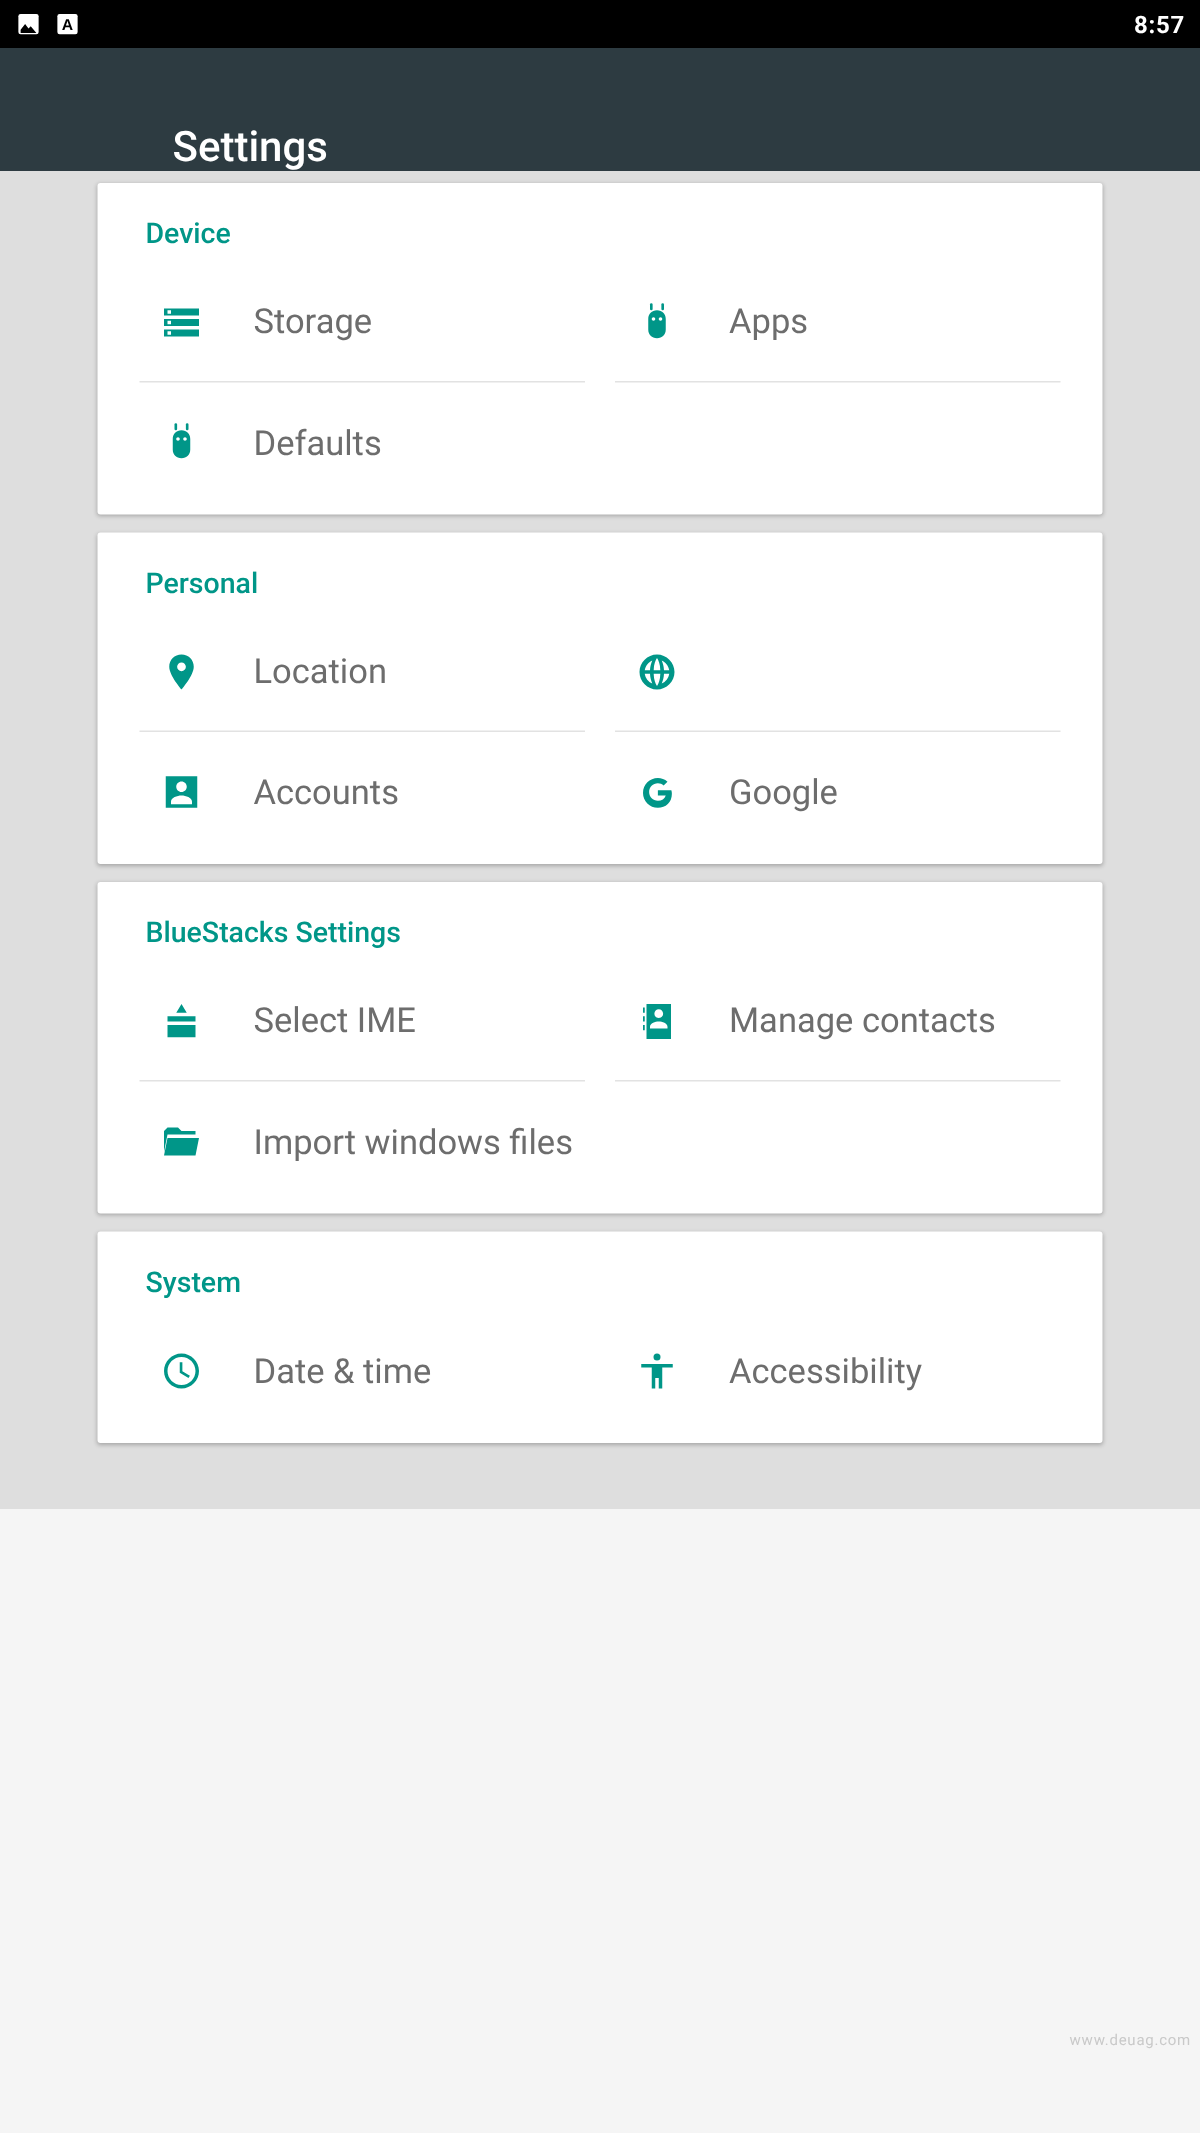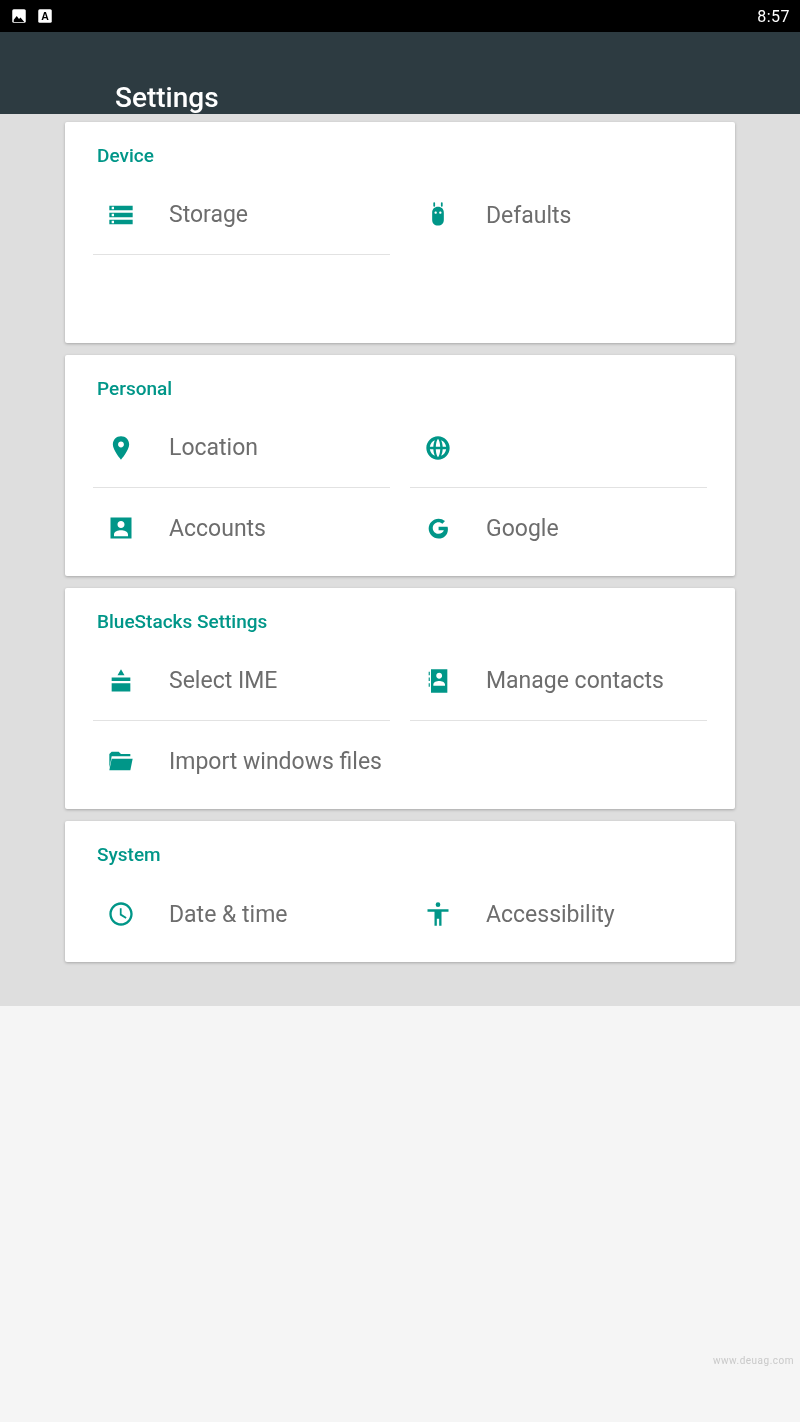--- a/index.html
+++ b/index.html
@@ -1,20 +1,20 @@
 <!DOCTYPE html>
 <html><head>
 <meta charset="utf-8">
 <style>
   * { box-sizing: border-box; margin: 0; padding: 0; }
   html, body { width: 800px; height: 1422px; font-family: Roboto, "Helvetica Neue", Arial, sans-serif; background: #f5f5f5; }
   .screen { width: 800px; height: 1422px; display: flex; flex-direction: column; background: #dedede; }
   .status-bar { height: 32px; background: #000; color: #fff; display: flex; align-items: center; padding: 0 10px; font-size: 16px; }
   .status-left { display: flex; gap: 8px; }
-  .status-right { margin-left: auto; font-weight: 400; letter-spacing: 0.5px; }
+  .status-right { margin-left: auto; font-weight: 700; letter-spacing: 0.5px; }
   .status-ico { width: 18px; height: 18px; display: inline-flex; align-items: center; justify-content: center; }
   .app-bar { height: 82px; background: #2d3b41; display: flex; align-items: flex-end; padding-left: 115px; box-shadow: 0 2px 4px rgba(0,0,0,0.3); }
   .app-bar h1 { color: #fff; font-size: 28px; font-weight: 500; }
   .content { flex: 1; background: #dedede; padding: 4px 0 0 0; overflow: hidden; position: relative; }
   .card { background: #fff; margin: 4px 65px 12px 65px; border-radius: 2px; box-shadow: 0 1px 3px rgba(0,0,0,0.25); padding: 0 0 8px 0; }
   .section-title { color: #009688; font-size: 19px; font-weight: 500; padding: 22px 0 8px 32px; }
   .grid { display: grid; grid-template-columns: 1fr 1fr; column-gap: 20px; padding: 0 28px; }
   .item { display: flex; align-items: center; height: 80px; border-bottom: 1px solid #e2e2e2; cursor: pointer; }
   .item.last-row { border-bottom: none; }
   .ico { width: 36px; height: 36px; display: inline-flex; align-items: center; justify-content: center; color: #009688; margin-left: 10px; margin-right: 30px; flex-shrink: 0; }
@@ -56,20 +56,30 @@
     <div class="card">
       <div class="section-title">Device</div>
       <div class="grid">
         <div class="item">
           <span class="ico">
             <svg viewBox="0 0 24 24">
                 <path d="M2 20h20v-4H2v4zm2-3h2v2H4v-2zM2 4v4h20V4H2zm4 3H4V5h2v2zm-4 7h20v-4H2v4zm2-3h2v2H4v-2z"></path>
               </svg>
           </span>
           <span class="item-label">Storage</span>
+        </div>
+        <div class="item">
+          <span class="ico">
+            <svg viewBox="0 0 24 24">
+                <path d="M12 5c-3 0-5 2-5 5v6c0 3 2 5 5 5s5-2 5-5v-6c0-3-2-5-5-5zm-2 6c-.6 0-1-.4-1-1s.4-1 1-1 1 .4 1 1-.4 1-1 1zm4 0c-.6 0-1-.4-1-1s.4-1 1-1 1 .4 1 1-.4 1-1 1z"></path>
+                <rect x="8" y="1" width="1.5" height="4" rx="0.7"></rect>
+                <rect x="14.5" y="1" width="1.5" height="4" rx="0.7"></rect>
+              </svg>
+          </span>
+          <span class="item-label">Apps</span>
         </div>
         <div class="item last-row">
           <span class="ico">
             <svg viewBox="0 0 24 24">
                 <path d="M12 5c-3 0-5 2-5 5v6c0 3 2 5 5 5s5-2 5-5v-6c0-3-2-5-5-5zm-2 6c-.6 0-1-.4-1-1s.4-1 1-1 1 .4 1 1-.4 1-1 1zm4 0c-.6 0-1-.4-1-1s.4-1 1-1 1 .4 1 1-.4 1-1 1z"></path>
                 <rect x="8" y="1" width="1.5" height="4" rx="0.7"></rect>
                 <rect x="14.5" y="1" width="1.5" height="4" rx="0.7"></rect>
               </svg>
           </span>
           <span class="item-label">Defaults</span>

